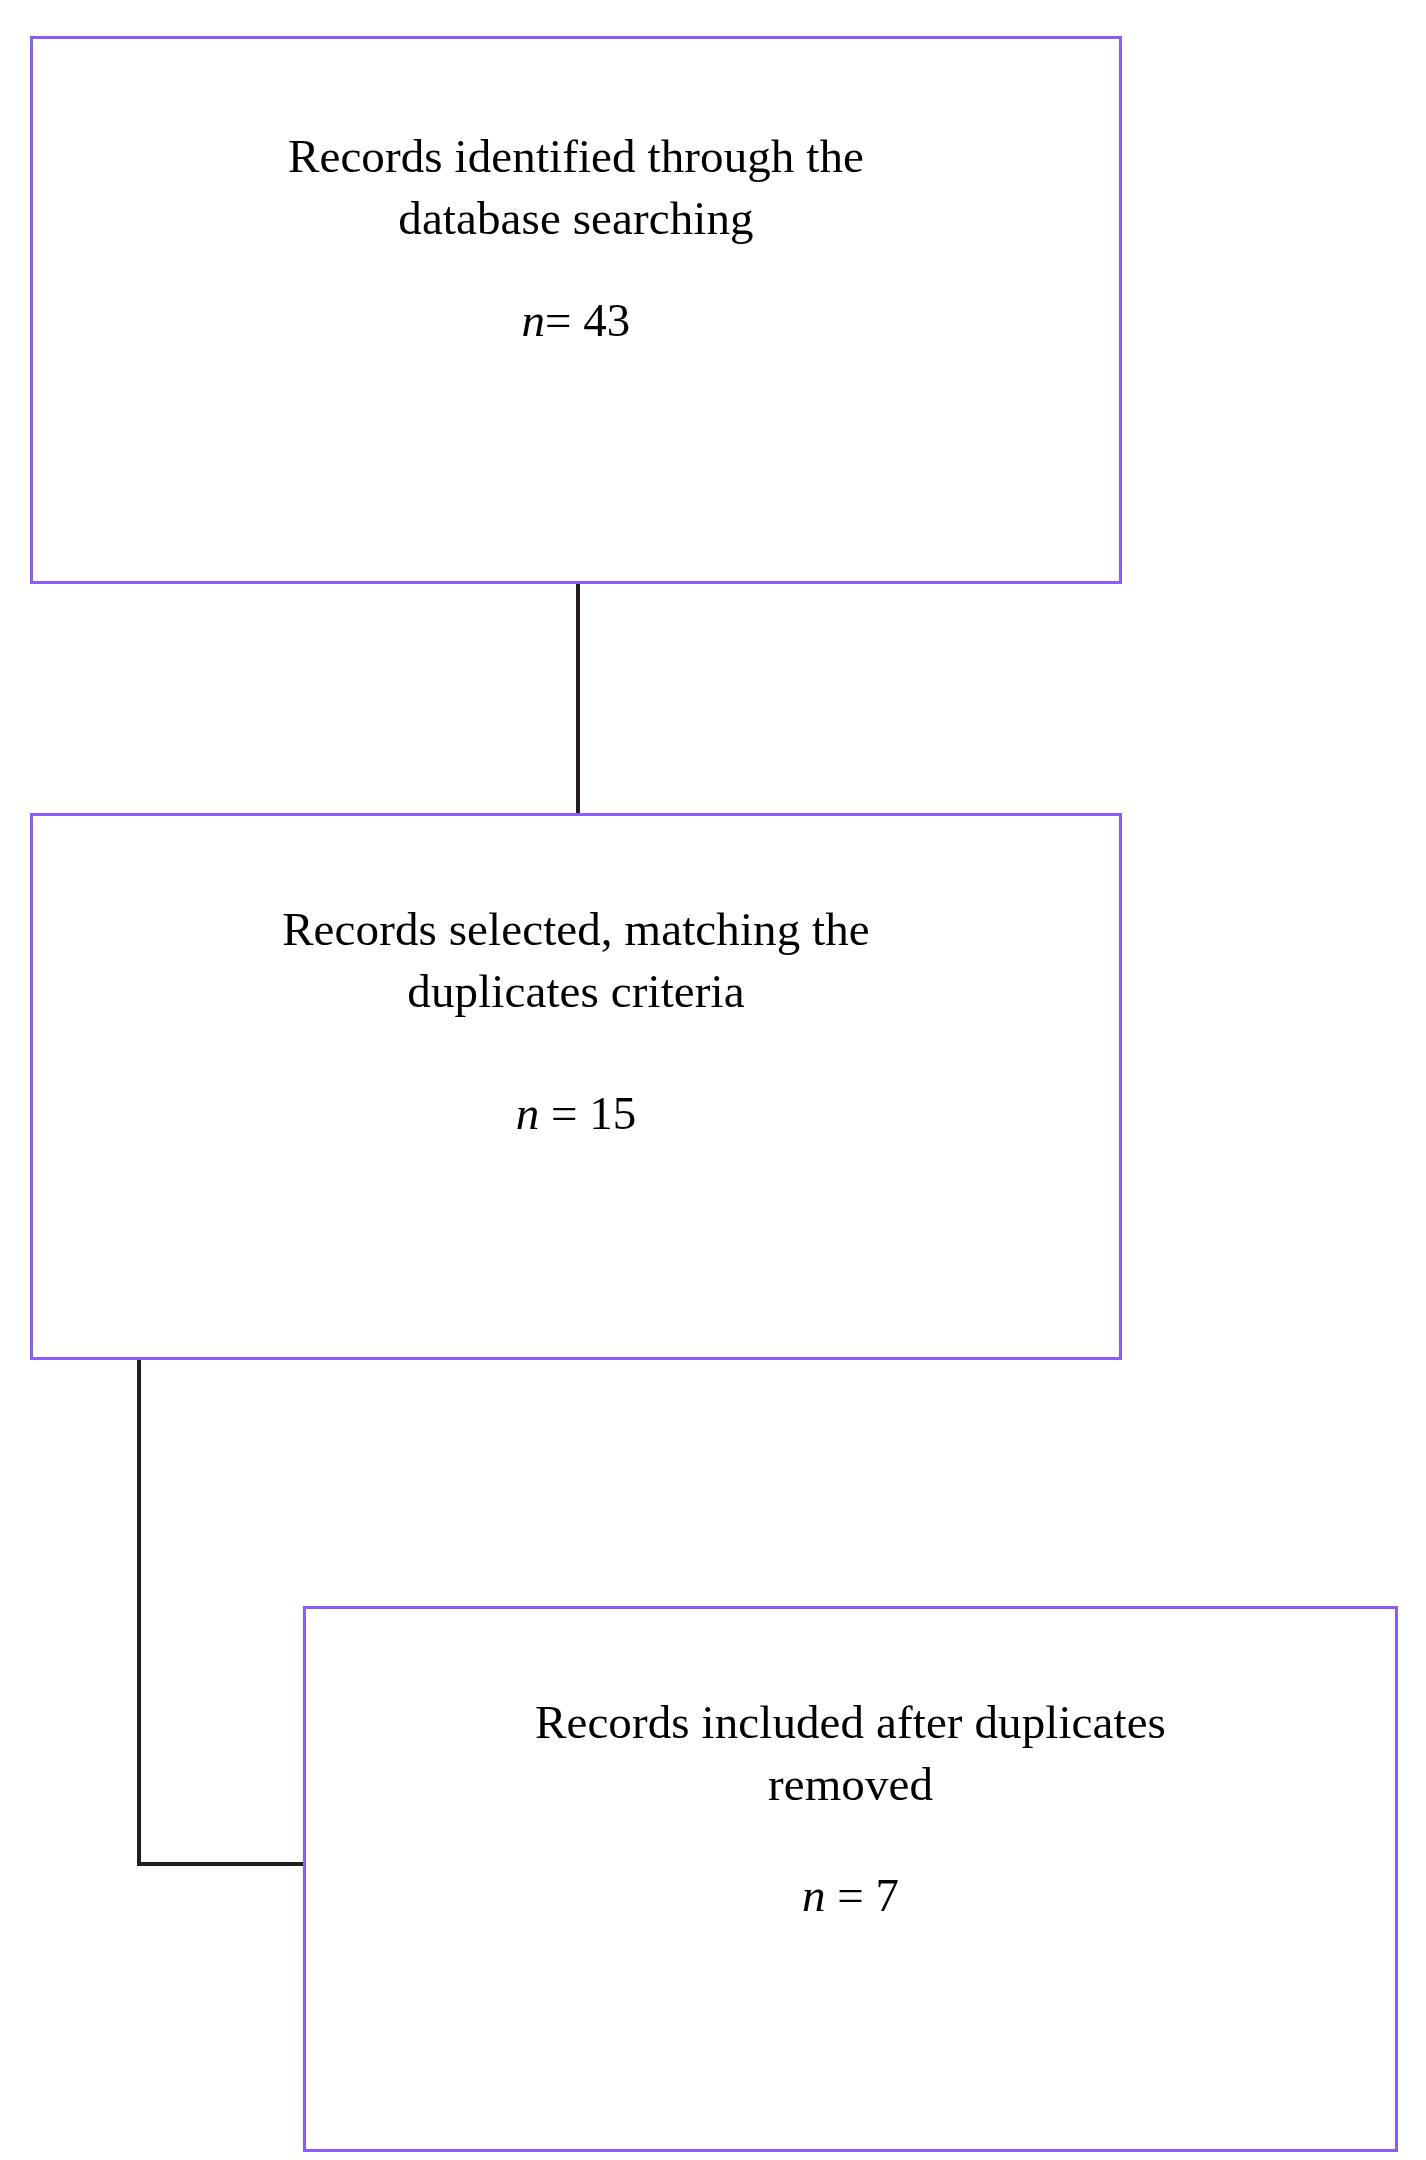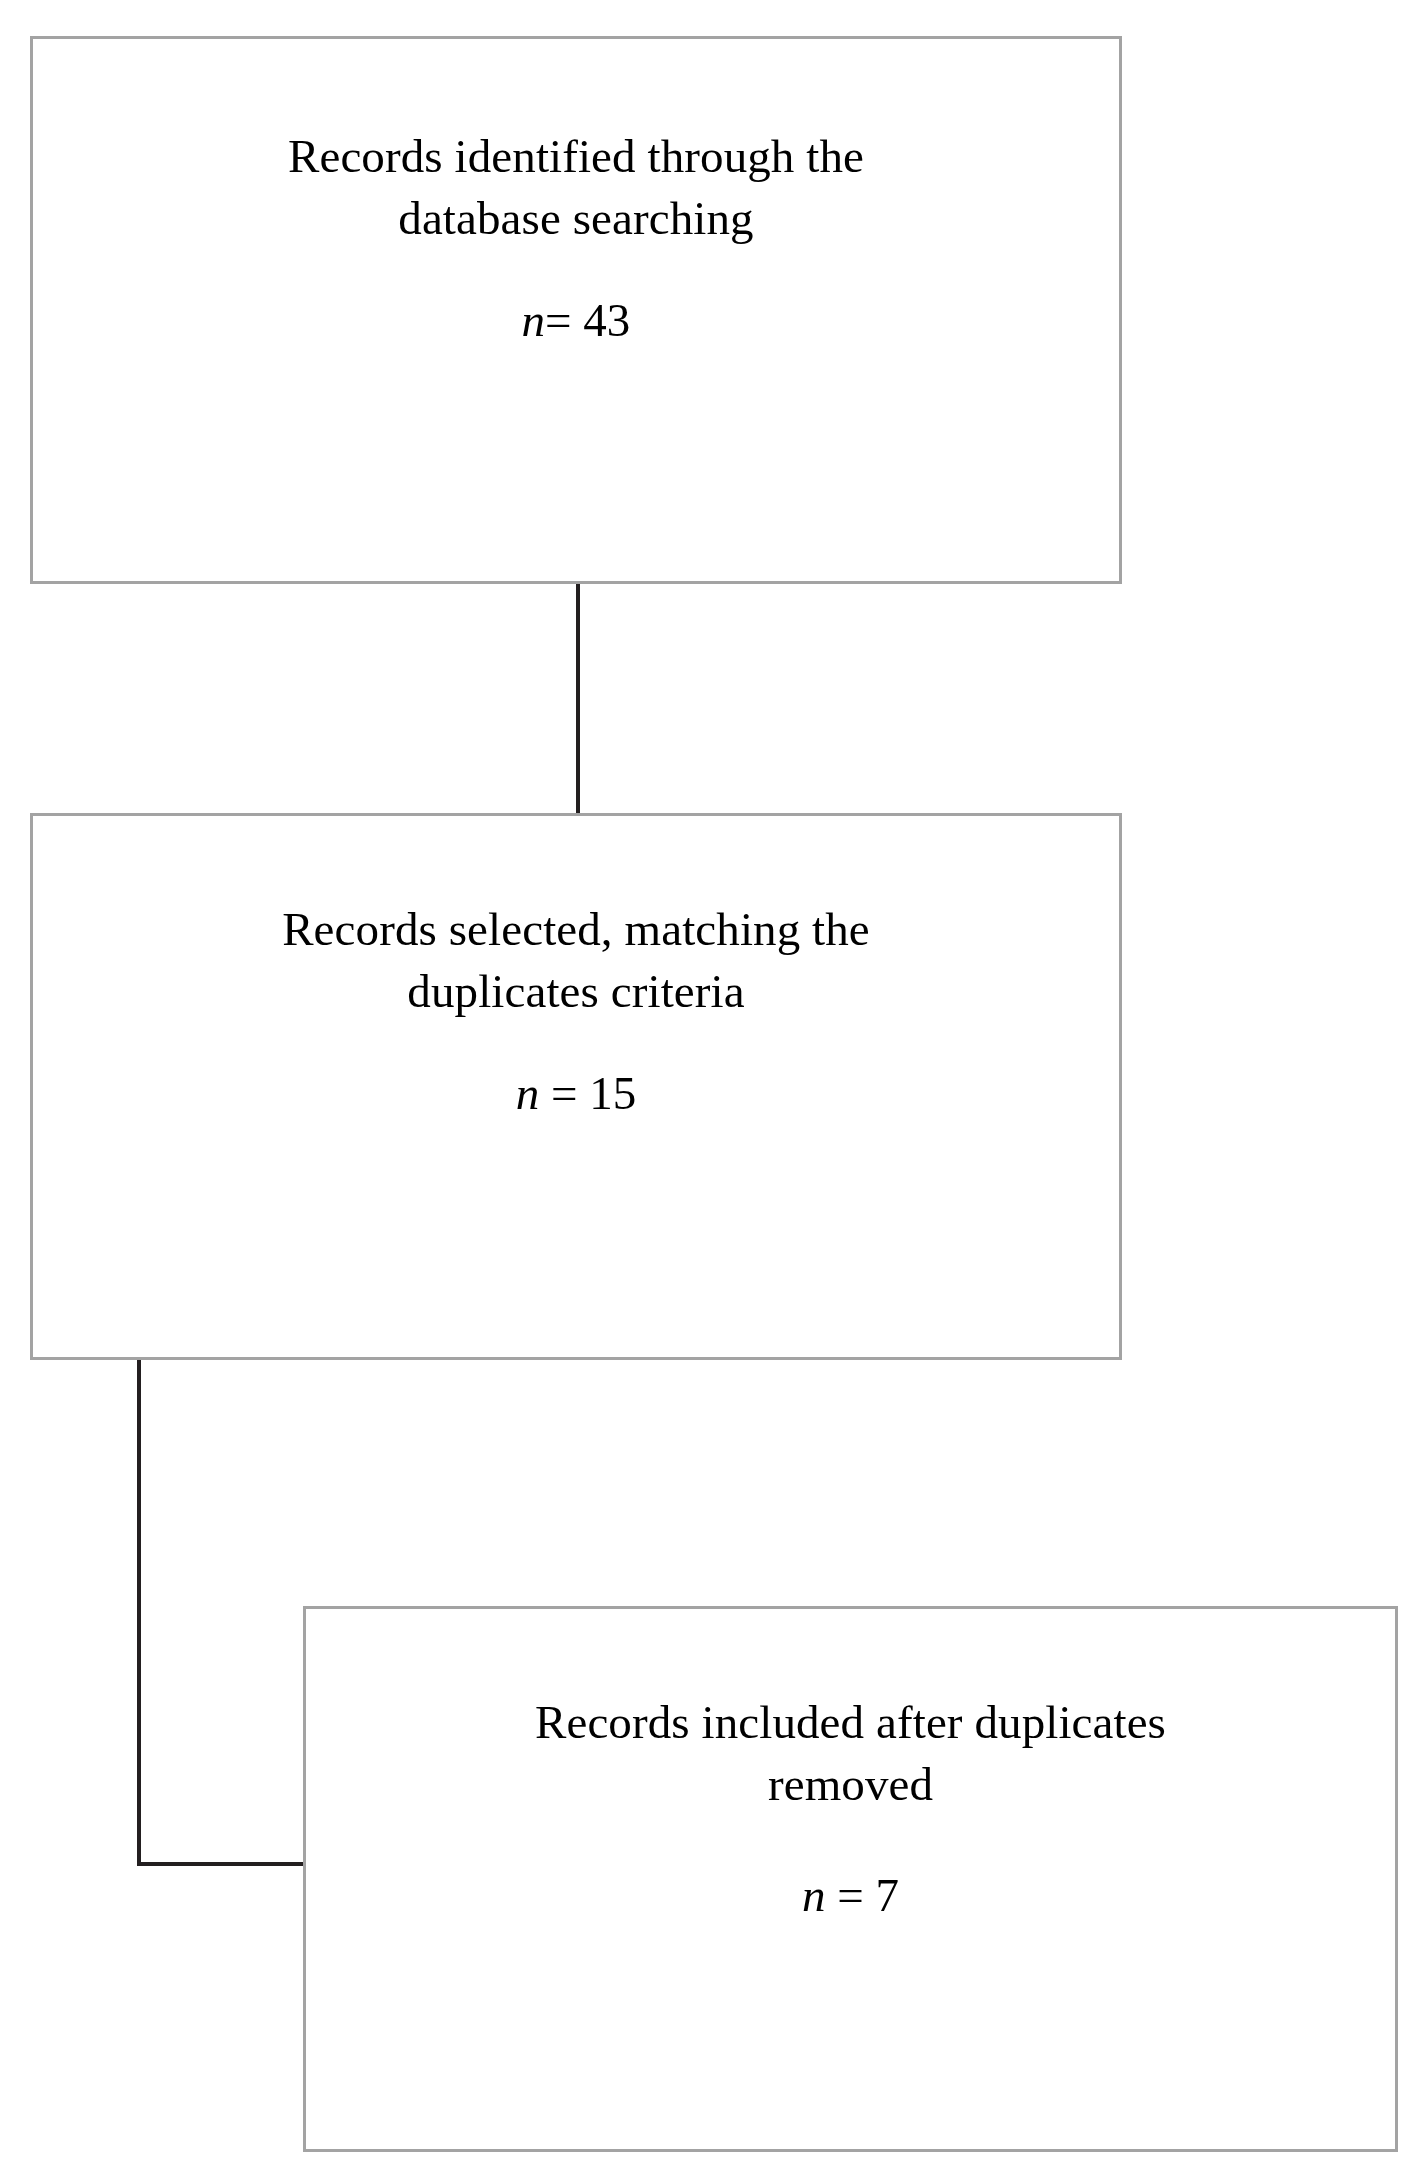--- a/index.html
+++ b/index.html
@@ -16,21 +16,21 @@
     width: 1426px;
     height: 2160px;
     background: #ffffff;
     overflow: hidden;
   }
 
   
   .flow-box {
     position: absolute;
     box-sizing: border-box;
-    border: 3px solid #a3a3a3;
+    border: 3px solid #8b5cf6;
     background: #ffffff;
     display: flex;
     flex-direction: column;
     align-items: center;
     justify-content: flex-start;
     text-align: center;
   }
   .box-1 { left: 30px;  top: 36px;   width: 1092px; height: 548px; }
   .box-2 { left: 30px;  top: 813px;  width: 1092px; height: 547px; }
   .box-3 { left: 303px; top: 1606px; width: 1095px; height: 546px; }
@@ -44,21 +44,21 @@
   }
   .box-1 .box-title { margin-top: 86px; }
   .box-2 .box-title { margin-top: 82px; }
   .box-3 .box-title { margin-top: 82px; }
 
   .box-count {
     font-size: 47px;
     line-height: 1.32;
   }
   .box-1 .box-count { margin-top: 40px; }
-  .box-2 .box-count { margin-top: 40px; }
+  .box-2 .box-count { margin-top: 60px; }
   .box-3 .box-count { margin-top: 49px; }
 
   .box-count .n-sym {
     font-style: italic;
   }
 
   
   .conn-v {
     position: absolute;
     background: #231f20;

